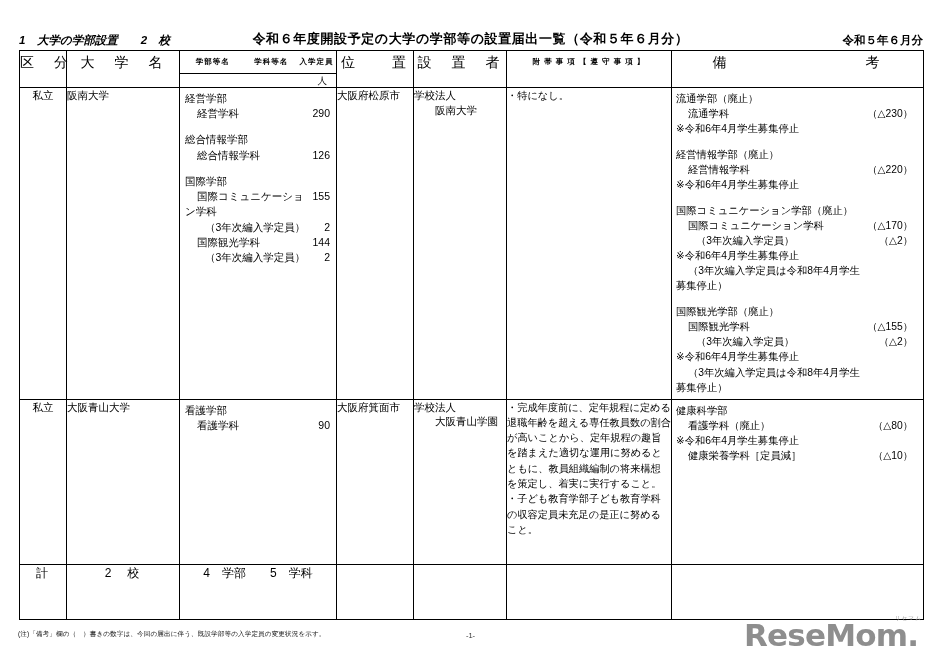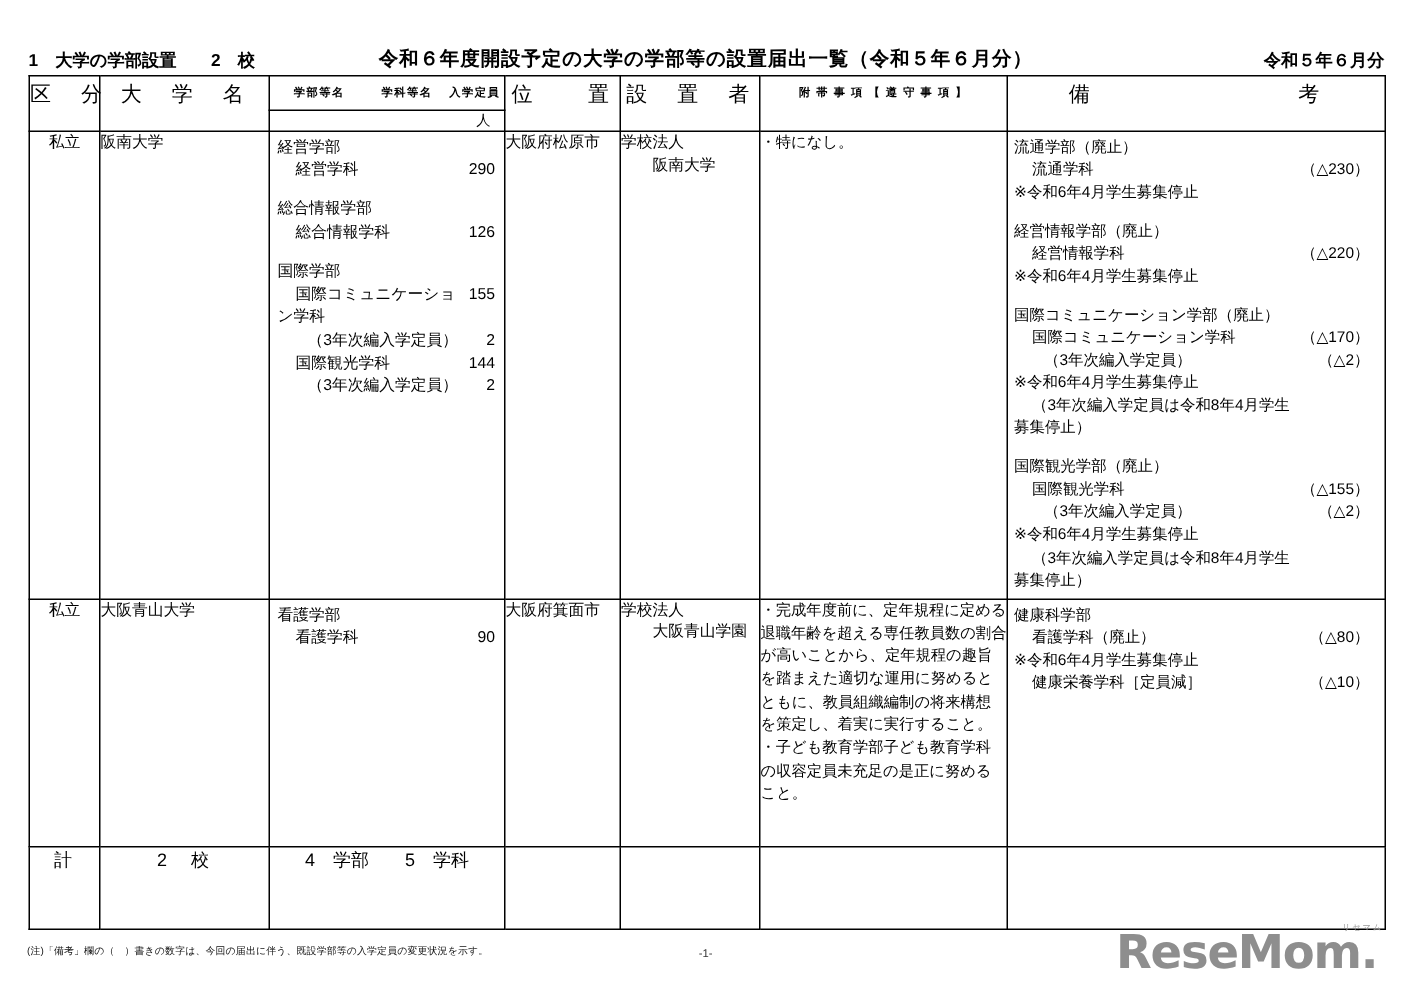--- a/index.html
+++ b/index.html
@@ -30,20 +30,21 @@
   .subhead {
     position: absolute;
     top: 33px; left: 19px; right: 18px;
     height: 16px;
     font-size: 11.5px;
     font-weight: bold;
   }
   .subhead-left {
     position: absolute; left: 0; top: 0;
     white-space: pre;
+    font-style: italic;
   }
   .subhead-right {
     position: absolute; right: 0; top: 0;
     white-space: pre;
   }
 
   
   .tbl-wrap {
     position: absolute;
     left: 19px; top: 50px;

